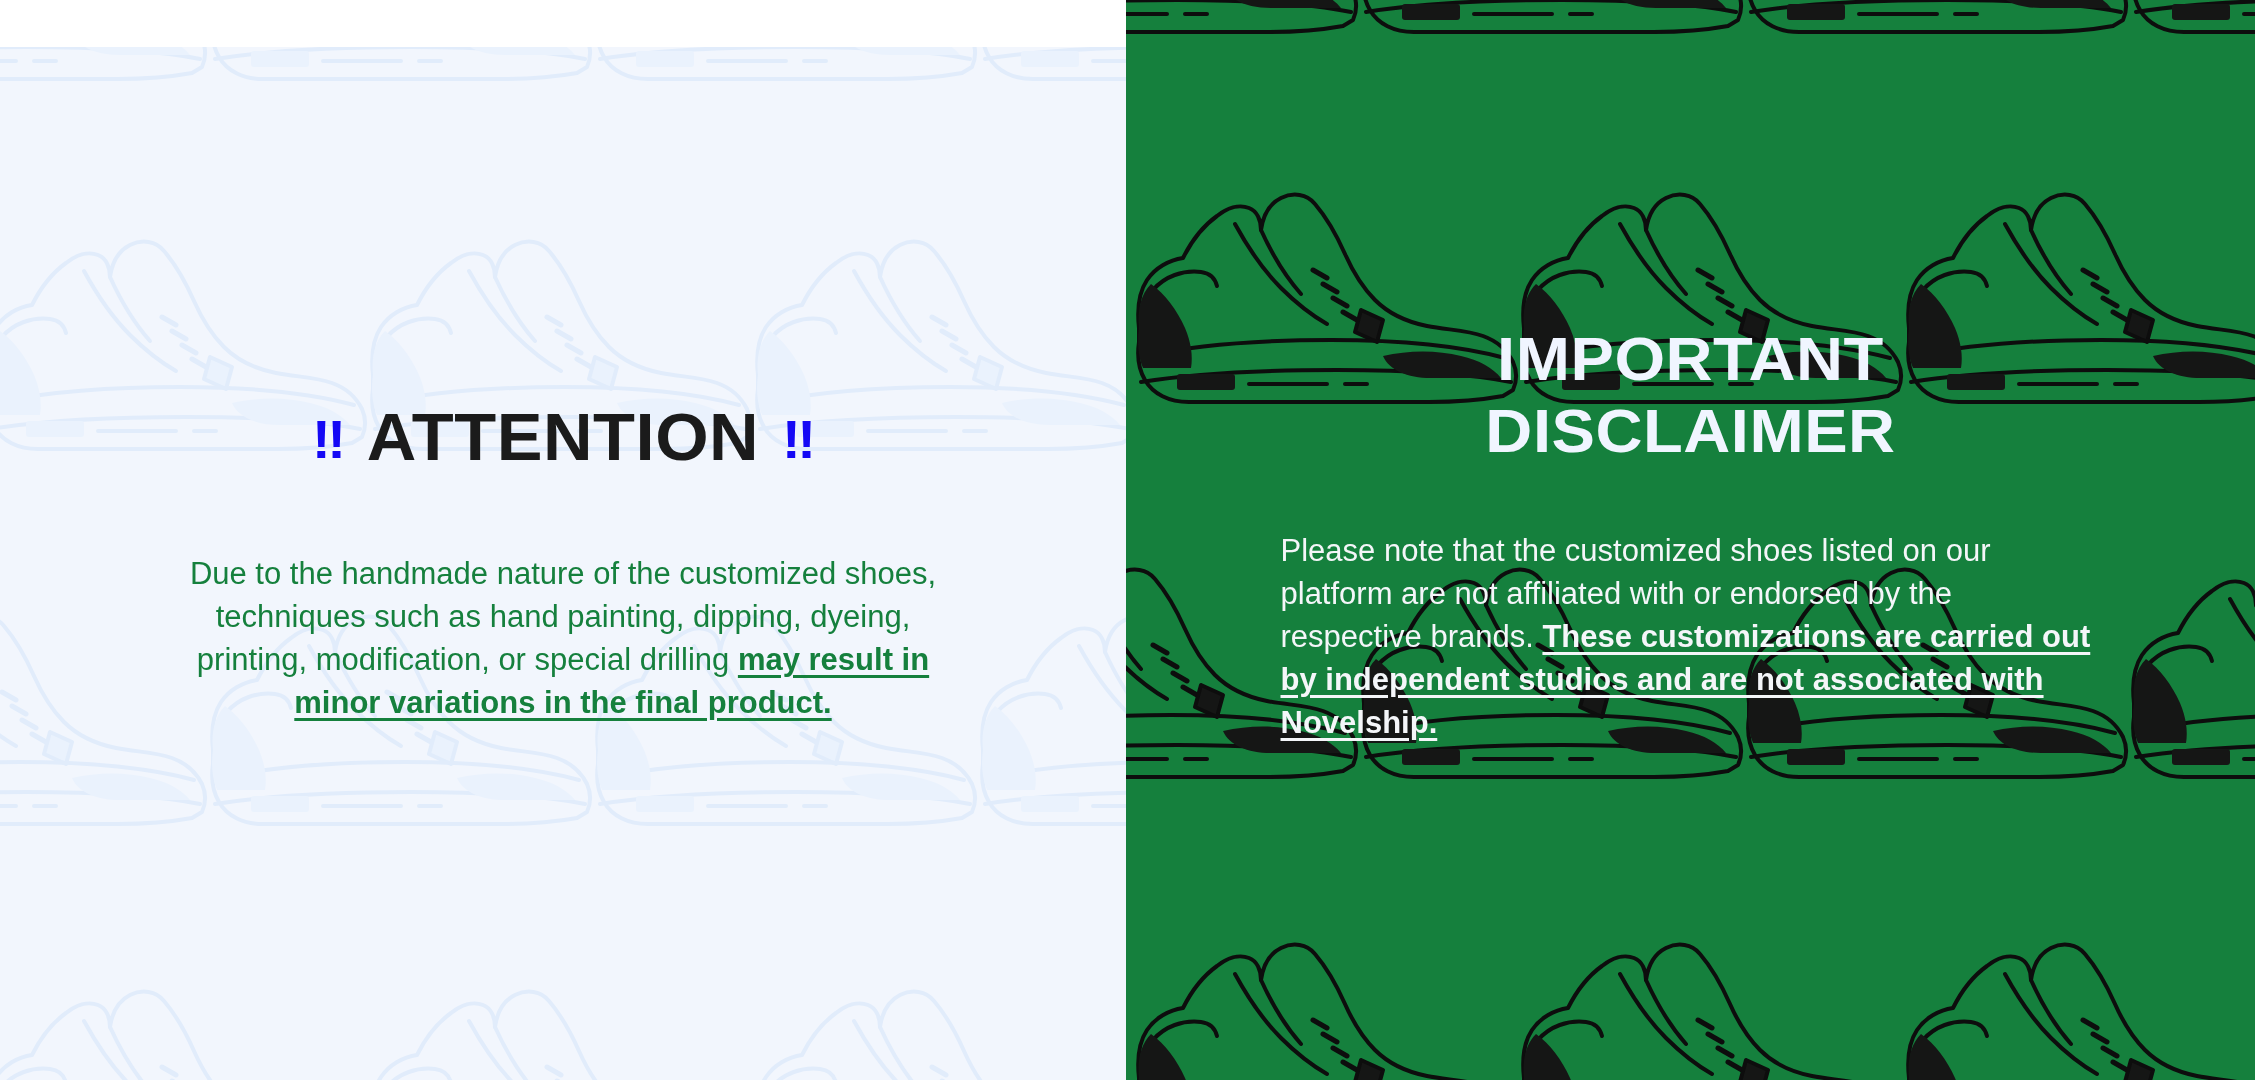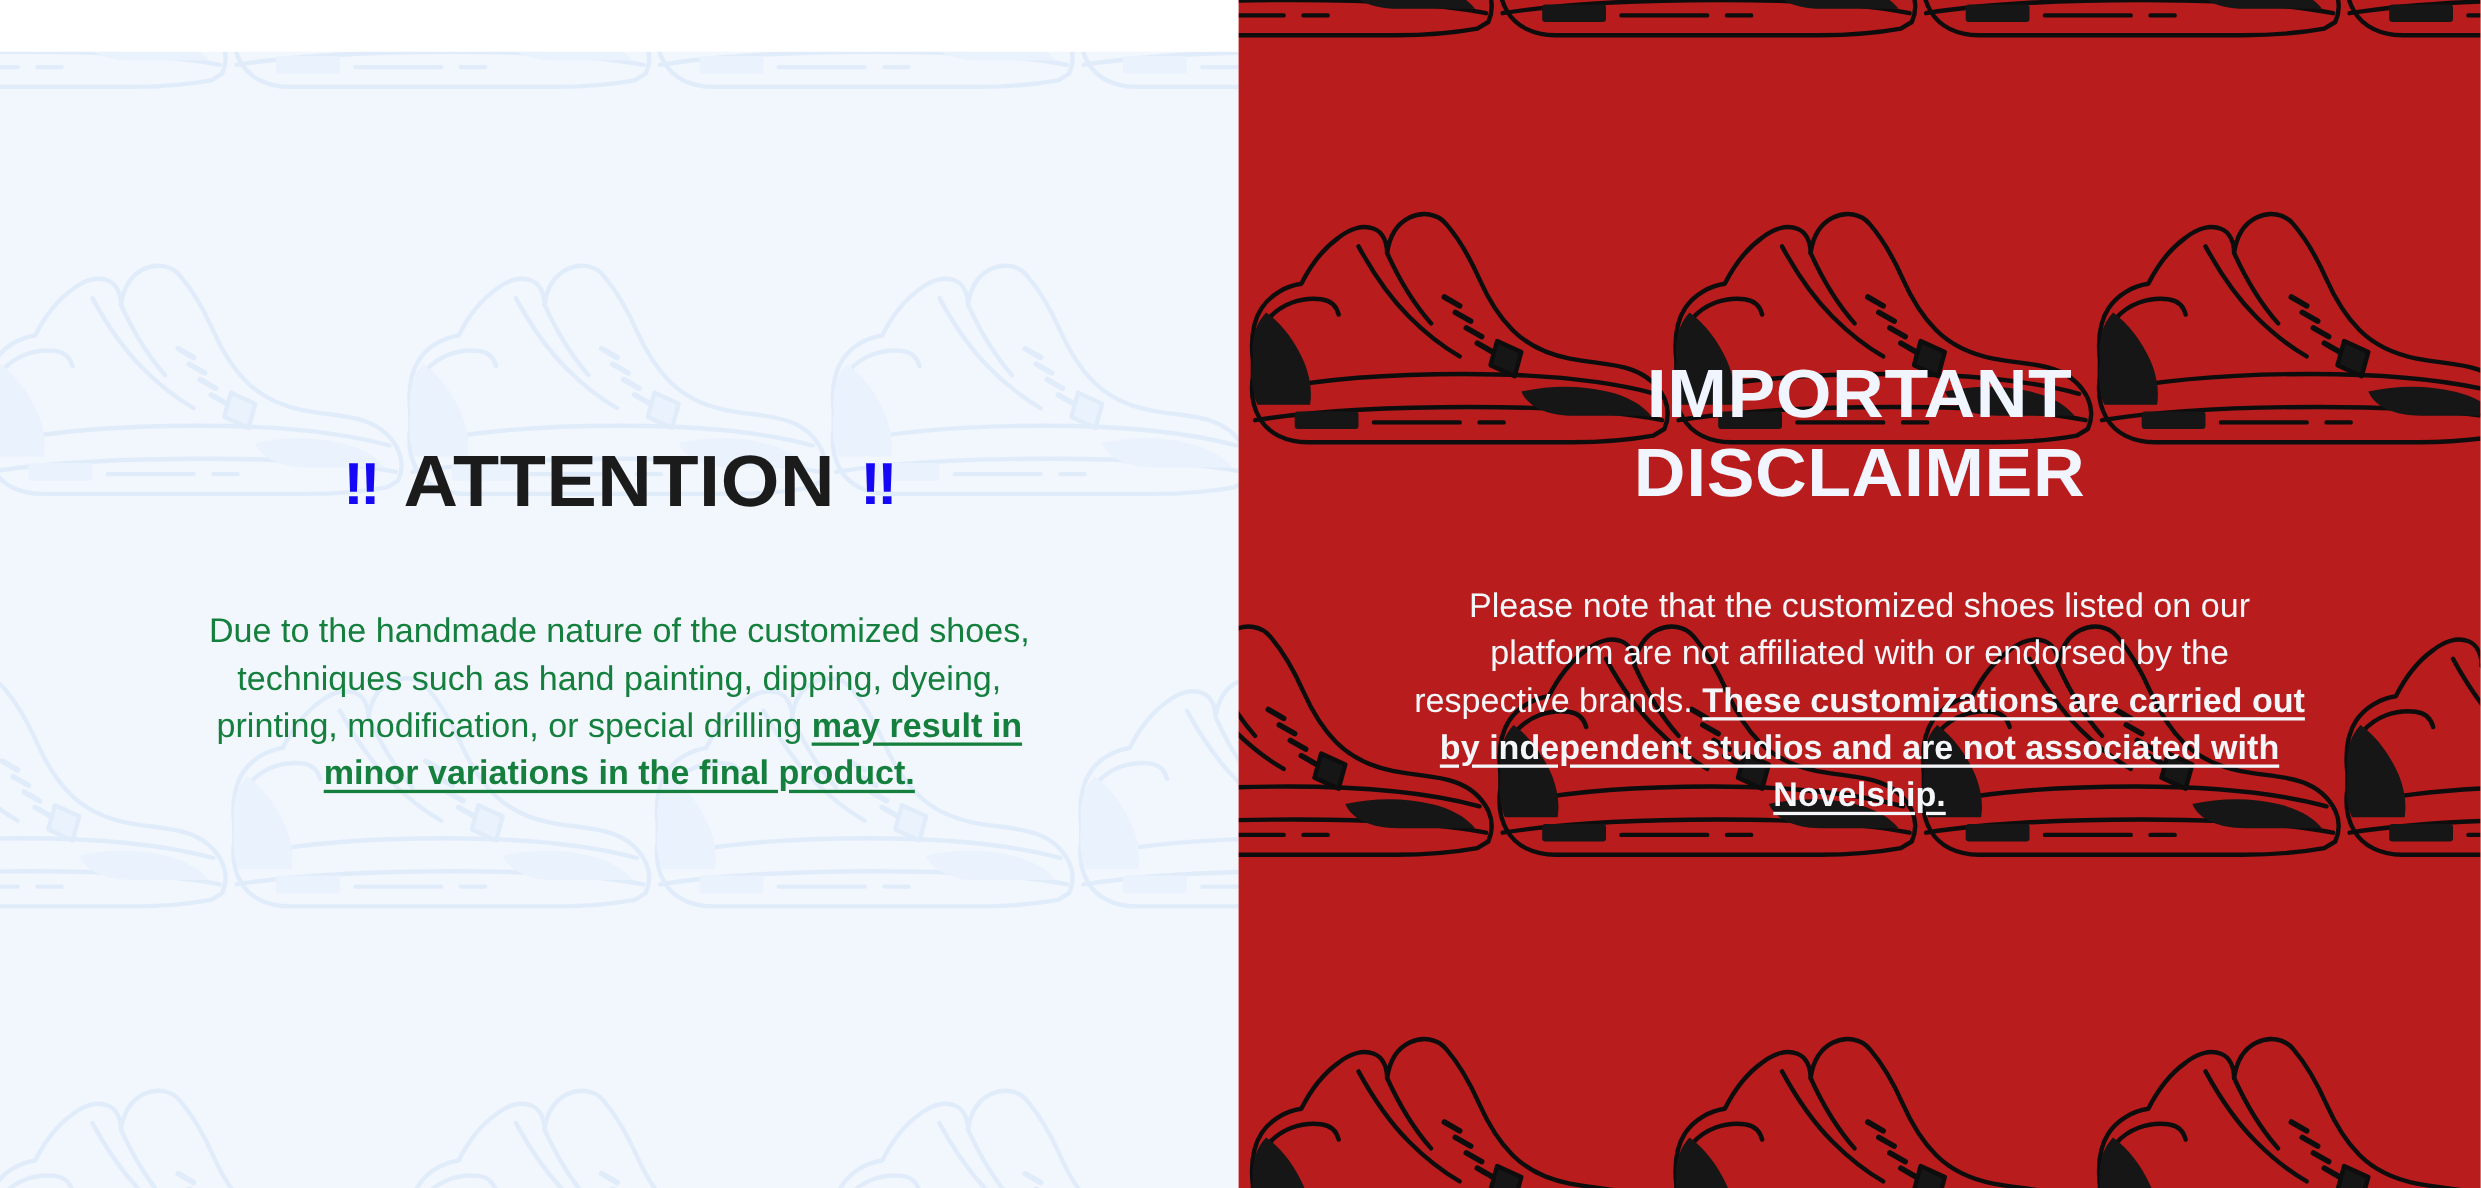--- a/index.html
+++ b/index.html
@@ -19,21 +19,21 @@
     height: 1080px;
     display: flex;
   }
 
   .panel {
     position: relative;
     height: 1080px;
     overflow: hidden;
   }
   .panel-light { width: 1126px; background: #f2f6fd; margin-top: 47px; }
-  .panel-dark  { width: 1129px; background: #b91c1c; }
+  .panel-dark  { width: 1129px; background: #15803d; }
 
   .pattern {
     position: absolute;
     inset: 0;
     pointer-events: none;
   }
 
   .panel-content {
     position: absolute;
     left: 0;
@@ -111,21 +111,20 @@
     display: block;
   }
   .disclaimer-heading .hl + .hl { margin-top: 10px; }
 
   .body-dark {
     position: absolute;
     top: 498px;
     left: 50%;
     transform: translateX(-50%);
     width: 820px;
-    text-align: center;
     font-size: 31px;
     line-height: 43px;
     color: #f4f6f9;
     font-weight: 400;
     font-stretch: condensed;
   }
   .body-dark .emph {
     font-weight: 700;
     text-decoration: underline;
     text-underline-offset: 5px;

